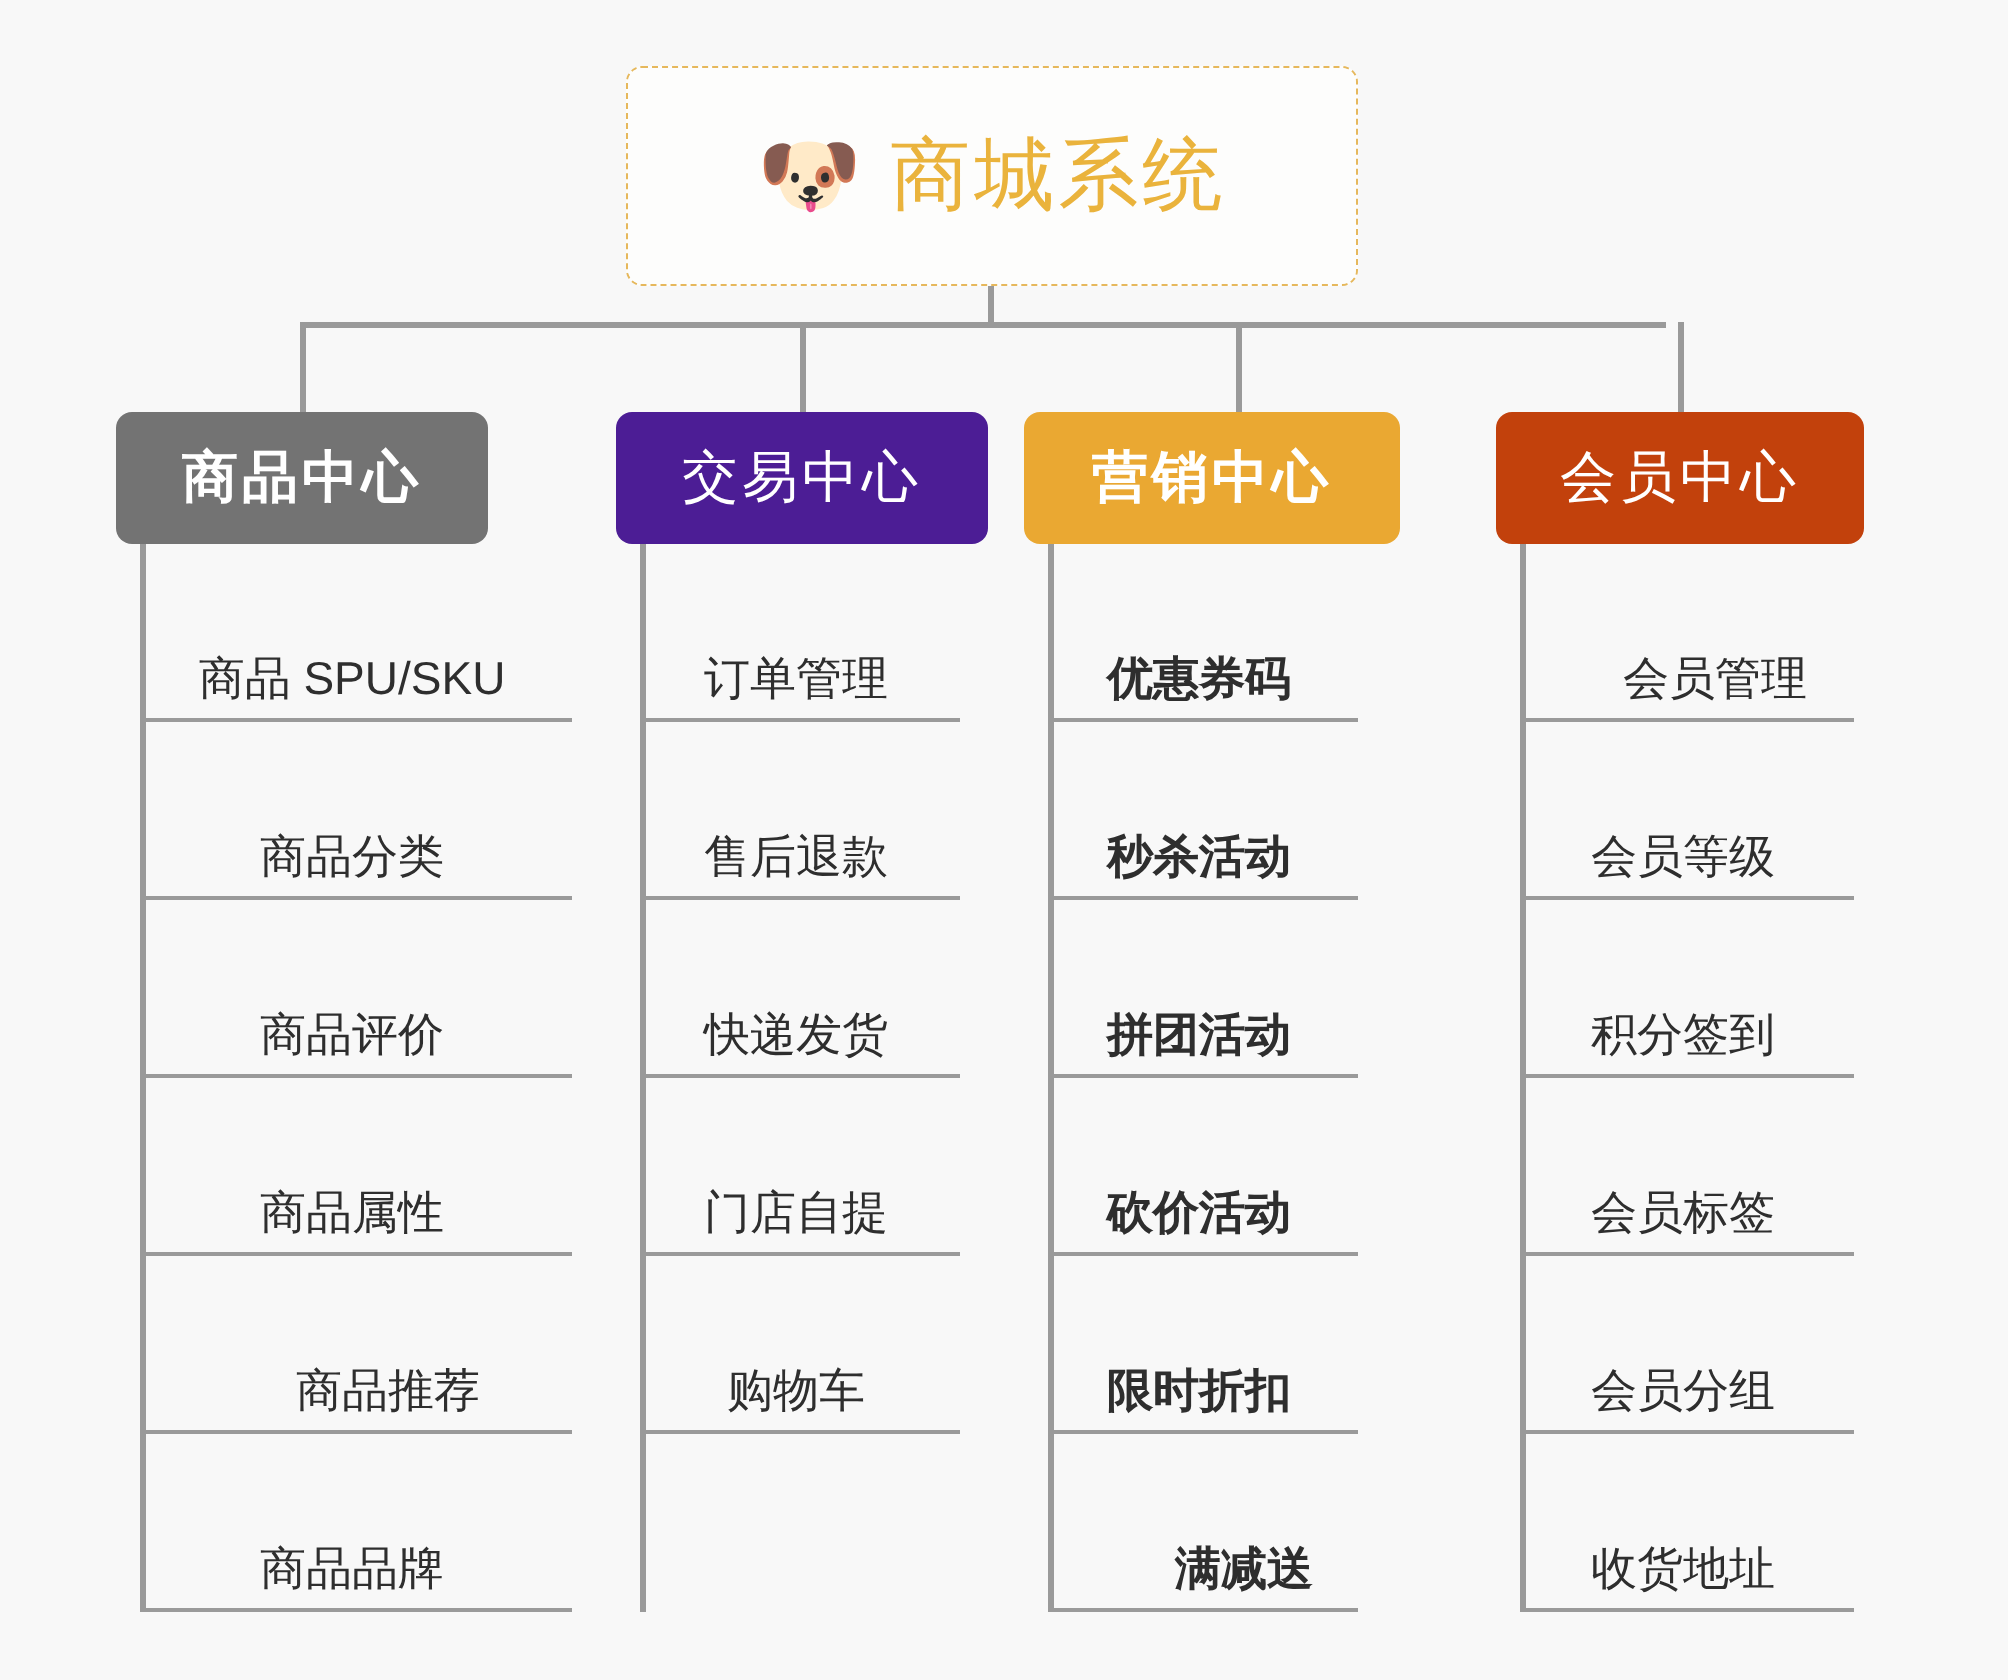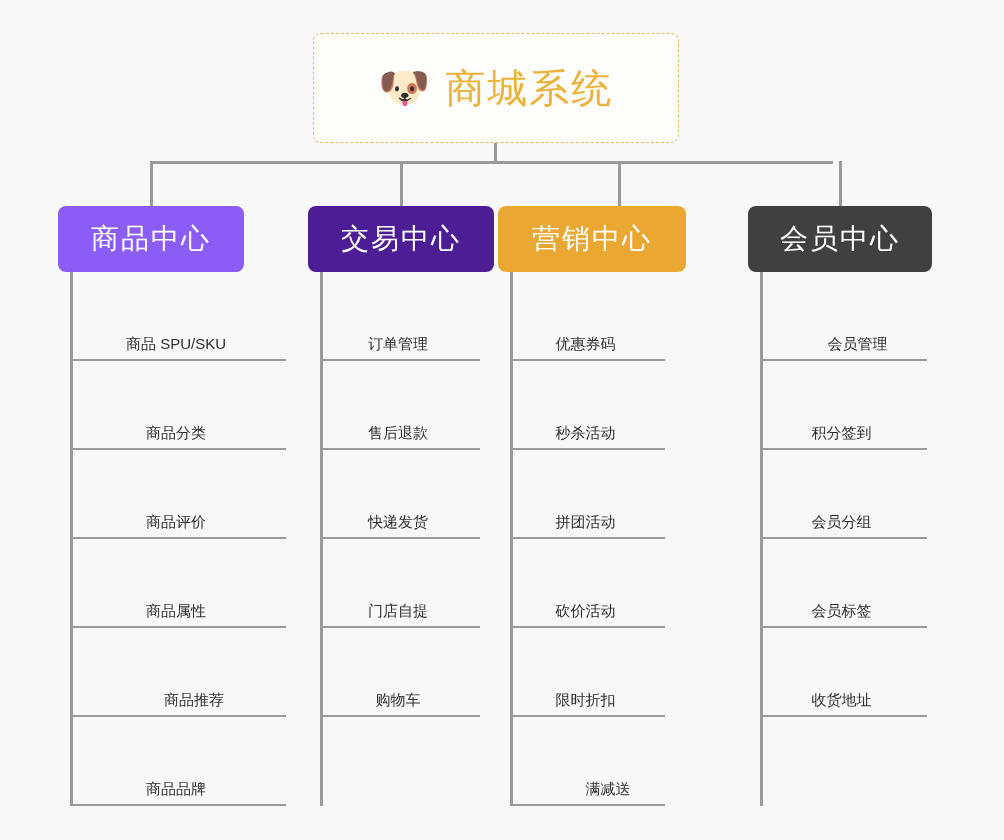--- a/index.html
+++ b/index.html
@@ -110,21 +110,21 @@
     box-sizing: border-box;
     height: 89px;
     display: flex;
     align-items: flex-end;
     justify-content: center;
     padding-bottom: 8px;
     border-bottom: 2px solid #9a9a9a;
     margin-left: 12px;
   }
   .leaf-label {
-    font-size: 15px;
+    font-size: 23px;
     color: #2e2e2e;
     line-height: 1;
     white-space: nowrap;
     padding-right: 4px;
   }
 </style>
 </head>
 <body>
 
 <div id="chart">
@@ -136,21 +136,21 @@
 
   <div class="conn conn-root-stem"></div>
   <div class="conn conn-bus"></div>
   <div class="conn conn-drop" id="drop-0" style="left: 150px;"></div>
   <div class="conn conn-drop" id="drop-1" style="left: 400px;"></div>
   <div class="conn conn-drop" id="drop-2" style="left: 618px;"></div>
   <div class="conn conn-drop" id="drop-3" style="left: 839px;"></div>
 
   <div id="columns-host">
       <div class="column" style="left: 58px; width: 228px;">
-        <div class="cat-box" style="background: #8b5cf6; width: 186px;">
+        <div class="cat-box" style="background: #737373; width: 186px; font-weight: bold;">
           <span class="cat-label">商品中心</span>
         </div>
         <div class="leaf-list">
           <div class="leaf-spine" style="height: 534px;"></div>
           <div class="leaf-item" style="width: 216px;">
             <span class="leaf-label">商品 SPU/SKU</span>
           </div>
           <div class="leaf-item" style="width: 216px;">
             <span class="leaf-label">商品分类</span>
           </div>
@@ -184,21 +184,21 @@
             <span class="leaf-label">快递发货</span>
           </div>
           <div class="leaf-item" style="width: 160px;">
             <span class="leaf-label">门店自提</span>
           </div>
           <div class="leaf-item" style="width: 160px;">
             <span class="leaf-label">购物车</span>
           </div>
         </div>
       </div>
-      <div class="column" style="left: 498px; width: 188px;">
+      <div class="column" style="left: 512px; width: 188px; font-weight: bold;">
         <div class="cat-box" style="background: rgb(234, 168, 50); width: 188px;">
           <span class="cat-label">营销中心</span>
         </div>
         <div class="leaf-list">
           <div class="leaf-spine" style="height: 534px;"></div>
           <div class="leaf-item" style="width: 155px;">
             <span class="leaf-label">优惠券码</span>
           </div>
           <div class="leaf-item" style="width: 155px; text-align: right;">
             <span class="leaf-label">秒杀活动</span>
@@ -211,37 +211,40 @@
           </div>
           <div class="leaf-item" style="width: 155px;">
             <span class="leaf-label">限时折扣</span>
           </div>
           <div class="leaf-item" style="width: 155px; padding-left: 45px;">
             <span class="leaf-label">满减送</span>
           </div>
         </div>
       </div>
       <div class="column" style="left: 748px; width: 184px;">
-        <div class="cat-box" style="background: #404040; width: 184px;">
+        <div class="cat-box" style="background: #c2410c; width: 184px;">
           <span class="cat-label">会员中心</span>
         </div>
         <div class="leaf-list">
           <div class="leaf-spine" style="height: 534px;"></div>
           <div class="leaf-item" style="width: 167px; padding-left: 32px;">
             <span class="leaf-label">会员管理</span>
           </div>
           <div class="leaf-item" style="width: 167px;">
+            <span class="leaf-label">会员等级</span>
+          </div>
+          <div class="leaf-item" style="width: 167px;">
             <span class="leaf-label">积分签到</span>
           </div>
           <div class="leaf-item" style="width: 167px;">
+            <span class="leaf-label">会员标签</span>
+          </div>
+          <div class="leaf-item" style="width: 167px;">
             <span class="leaf-label">会员分组</span>
           </div>
           <div class="leaf-item" style="width: 167px;">
-            <span class="leaf-label">会员标签</span>
-          </div>
-          <div class="leaf-item" style="width: 167px;">
             <span class="leaf-label">收货地址</span>
           </div>
         </div>
       </div>
     </div>
 
 </div>
 
 </body></html>

